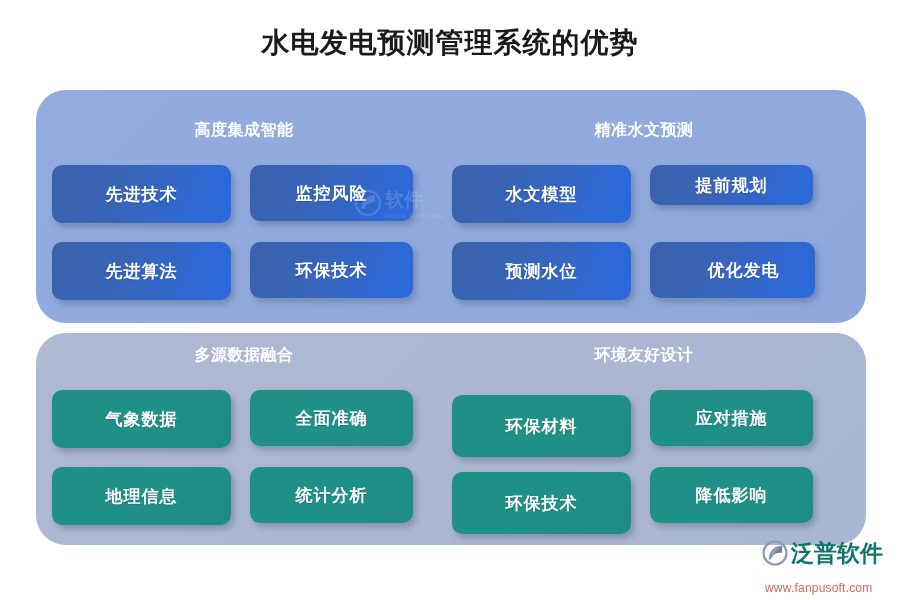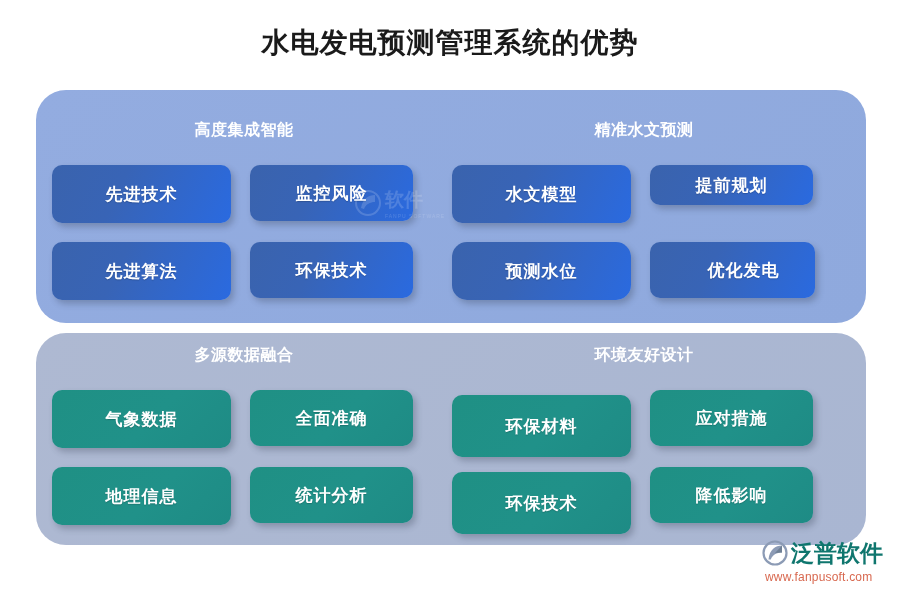--- a/index.html
+++ b/index.html
@@ -142,21 +142,21 @@
     font-weight: bold;
     color: #0f766e;
     letter-spacing: 0px;
     line-height: 26px;
   }
   .brand-url {
     font-size: 12px;
     color: #d8684f;
     letter-spacing: 0.2px;
     margin-left: 3px;
-    margin-top: 4px;
+    margin-top: 15px;
     font-weight: normal;
   }
 </style>
 </head>
 <body>
 
 <div class="page-title">水电发电预测管理系统的优势</div>
 
 <div class="panel panel-top">
 
@@ -167,21 +167,21 @@
   <div class="card blue" style="left:16px;  top:75px;  width:179px; height:58px;">先进技术</div>
 
   <div class="card blue" style="left:16px;  top:152px; width:179px; height:58px;">先进算法</div>
 
   <div class="card blue" style="left:214px; top:75px;  width:163px; height:56px;">监控风险</div>
 
   <div class="card blue" style="left:214px; top:152px; width:163px; height:56px;">环保技术</div>
 
   <div class="card blue" style="left:416px; top:75px;  width:179px; height:58px;">水文模型</div>
 
-  <div class="card blue" style="left:416px; top:152px; width:179px; height:58px;border-radius:15px;">预测水位</div>
+  <div class="card blue" style="left:416px; top:152px; width:179px; height:58px;">预测水位</div>
 
   <div class="card blue" style="left:614px; top:75px;  width:163px; height:40px;">提前规划</div>
 
   <div class="card blue" style="left:614px; top:152px; width:165px; height:56px;padding-left:22px;">优化发电</div>
 
 </div>
 
 <div class="bg-watermark">
   <svg class="brand-mark" viewBox="0 0 26 26">
     <path d="M13 1 A12 12 0 1 0 13 25 A12 12 0 1 0 13 1 Z" fill="none" stroke="#ffffff" stroke-width="2"></path>

